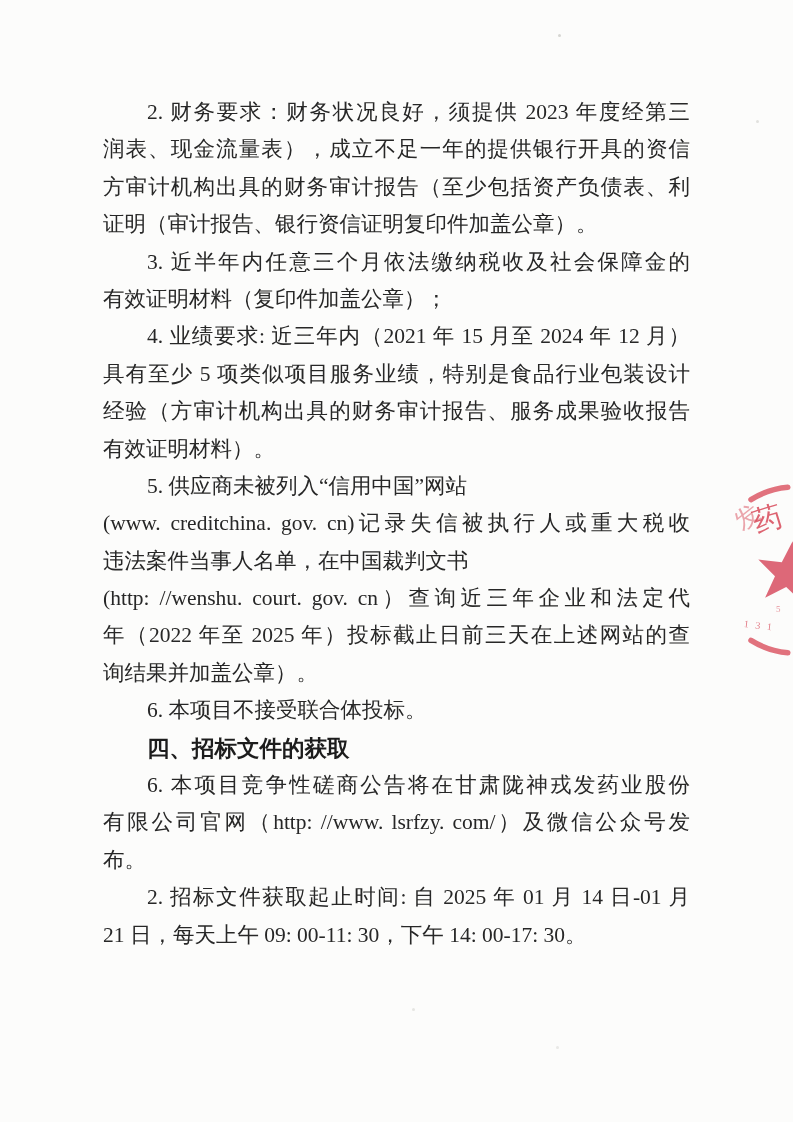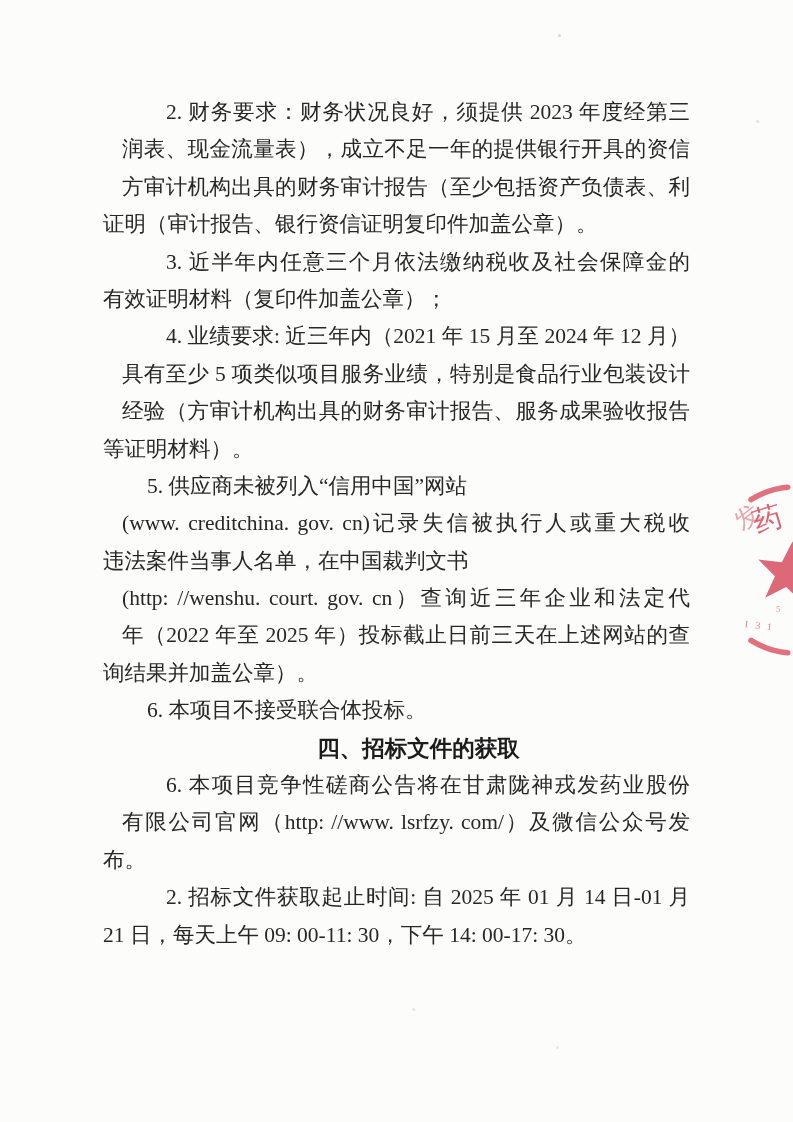--- a/index.html
+++ b/index.html
@@ -25,31 +25,29 @@
     height: 37.4px;
     line-height: 37.4px;
     font-size: 21.5px;
     text-align: left;
     white-space: normal;
     overflow: visible;
   }
   .j {
     text-align: justify;
     text-align-last: justify;
-    margin-left: 19px;
   }
   .ind {
     text-indent: 44px;
   }
   .head {
     font-family: "Liberation Sans", "DejaVu Sans", sans-serif;
     font-weight: 700;
     font-size: 22.5px;
     color: #1c1c1c;
-    text-align: center;
   }
   .stamp {
     position: absolute;
     left: 700px;
     top: 470px;
     width: 93px;
     height: 210px;
     pointer-events: none;
   }
   .stamp svg { display: block; }
@@ -70,21 +68,21 @@
 <div class="doc">
   <div class="ln ind j">2. 财务要求：财务状况良好，须提供 2023 年度经第三</div>
   <div class="ln j">润表、现金流量表），成立不足一年的提供银行开具的资信</div>
   <div class="ln j">方审计机构出具的财务审计报告（至少包括资产负债表、利</div>
   <div class="ln">证明（审计报告、银行资信证明复印件加盖公章）。</div>
   <div class="ln ind j">3. 近半年内任意三个月依法缴纳税收及社会保障金的</div>
   <div class="ln">有效证明材料（复印件加盖公章）；</div>
   <div class="ln ind j">4. 业绩要求: 近三年内（2021 年 15 月至 2024 年 12 月）</div>
   <div class="ln j">具有至少 5 项类似项目服务业绩，特别是食品行业包装设计</div>
   <div class="ln j">经验（方审计机构出具的财务审计报告、服务成果验收报告</div>
-  <div class="ln">等证明材料）。</div>
+  <div class="ln">有效证明材料）。</div>
   <div class="ln ind">5. 供应商未被列入“信用中国”网站</div>
   <div class="ln j">(www. creditchina. gov. cn)记录失信被执行人或重大税收</div>
   <div class="ln">违法案件当事人名单，在中国裁判文书</div>
   <div class="ln j">(http: //wenshu. court. gov. cn）查询近三年企业和法定代</div>
   <div class="ln j">年（2022 年至 2025 年）投标截止日前三天在上述网站的查</div>
   <div class="ln">询结果并加盖公章）。</div>
   <div class="ln ind">6. 本项目不接受联合体投标。</div>
   <div class="ln ind head">四、招标文件的获取</div>
   <div class="ln ind j">6. 本项目竞争性磋商公告将在甘肃陇神戎发药业股份</div>
   <div class="ln j">有限公司官网（http: //www. lsrfzy. com/）及微信公众号发</div>

